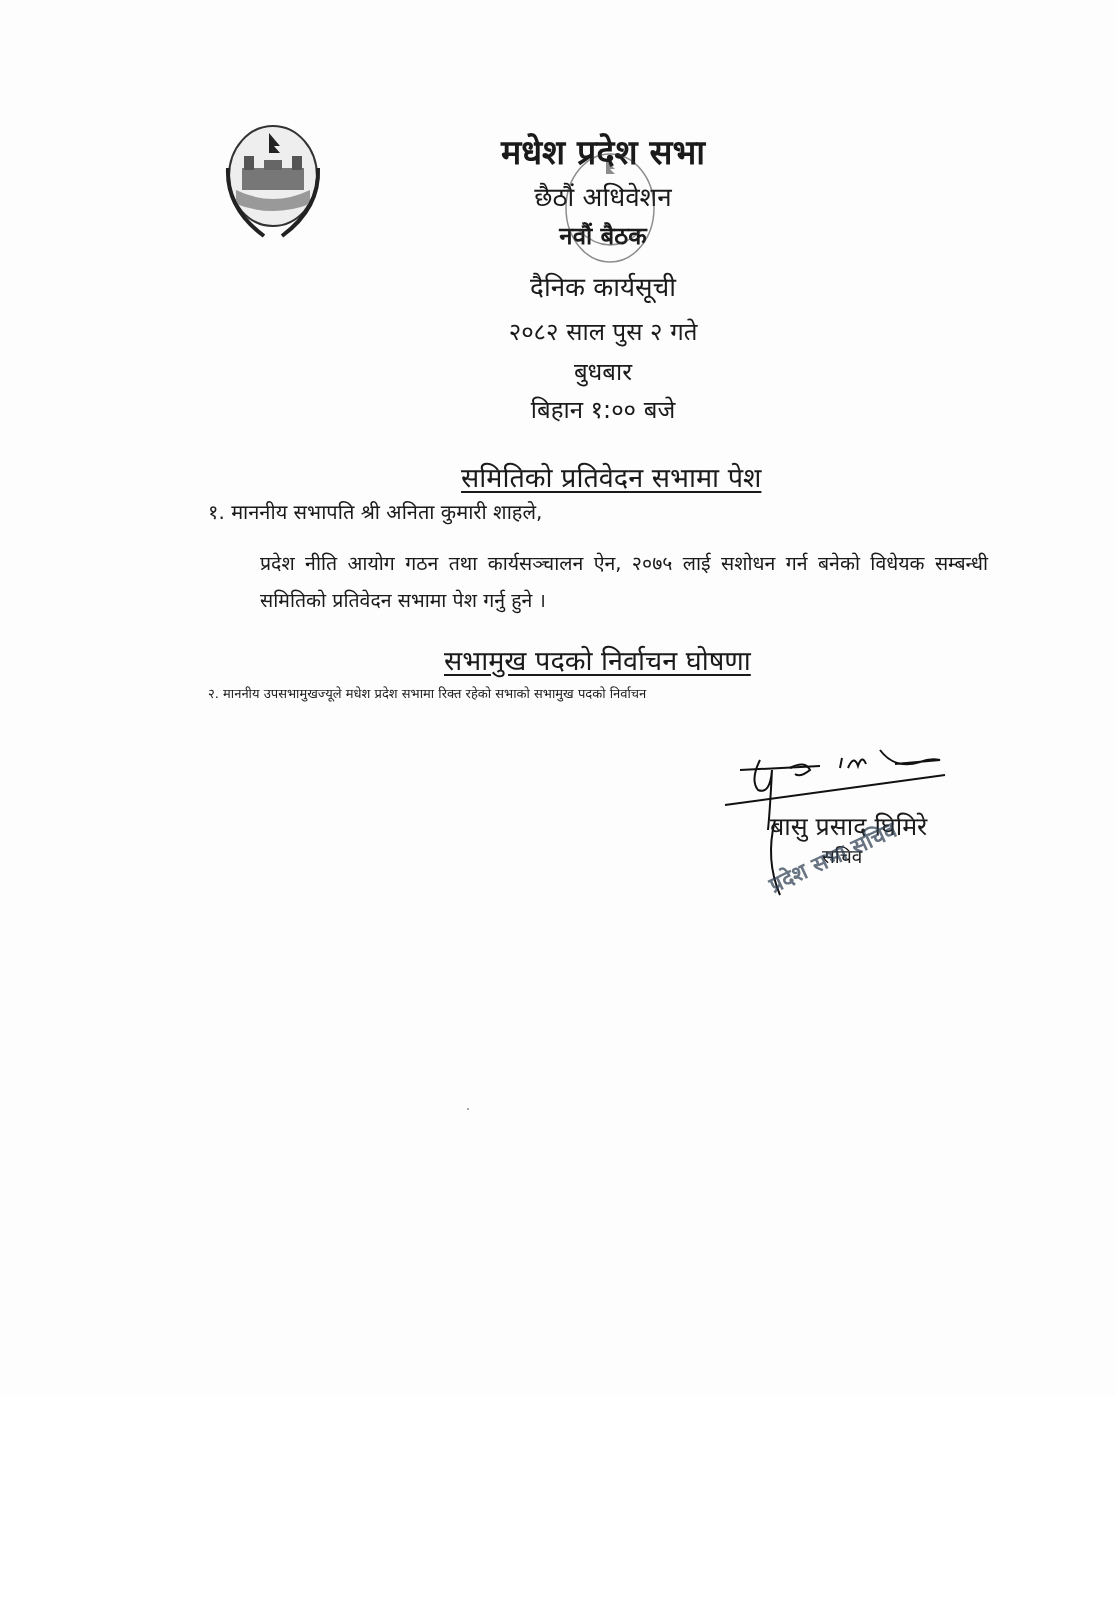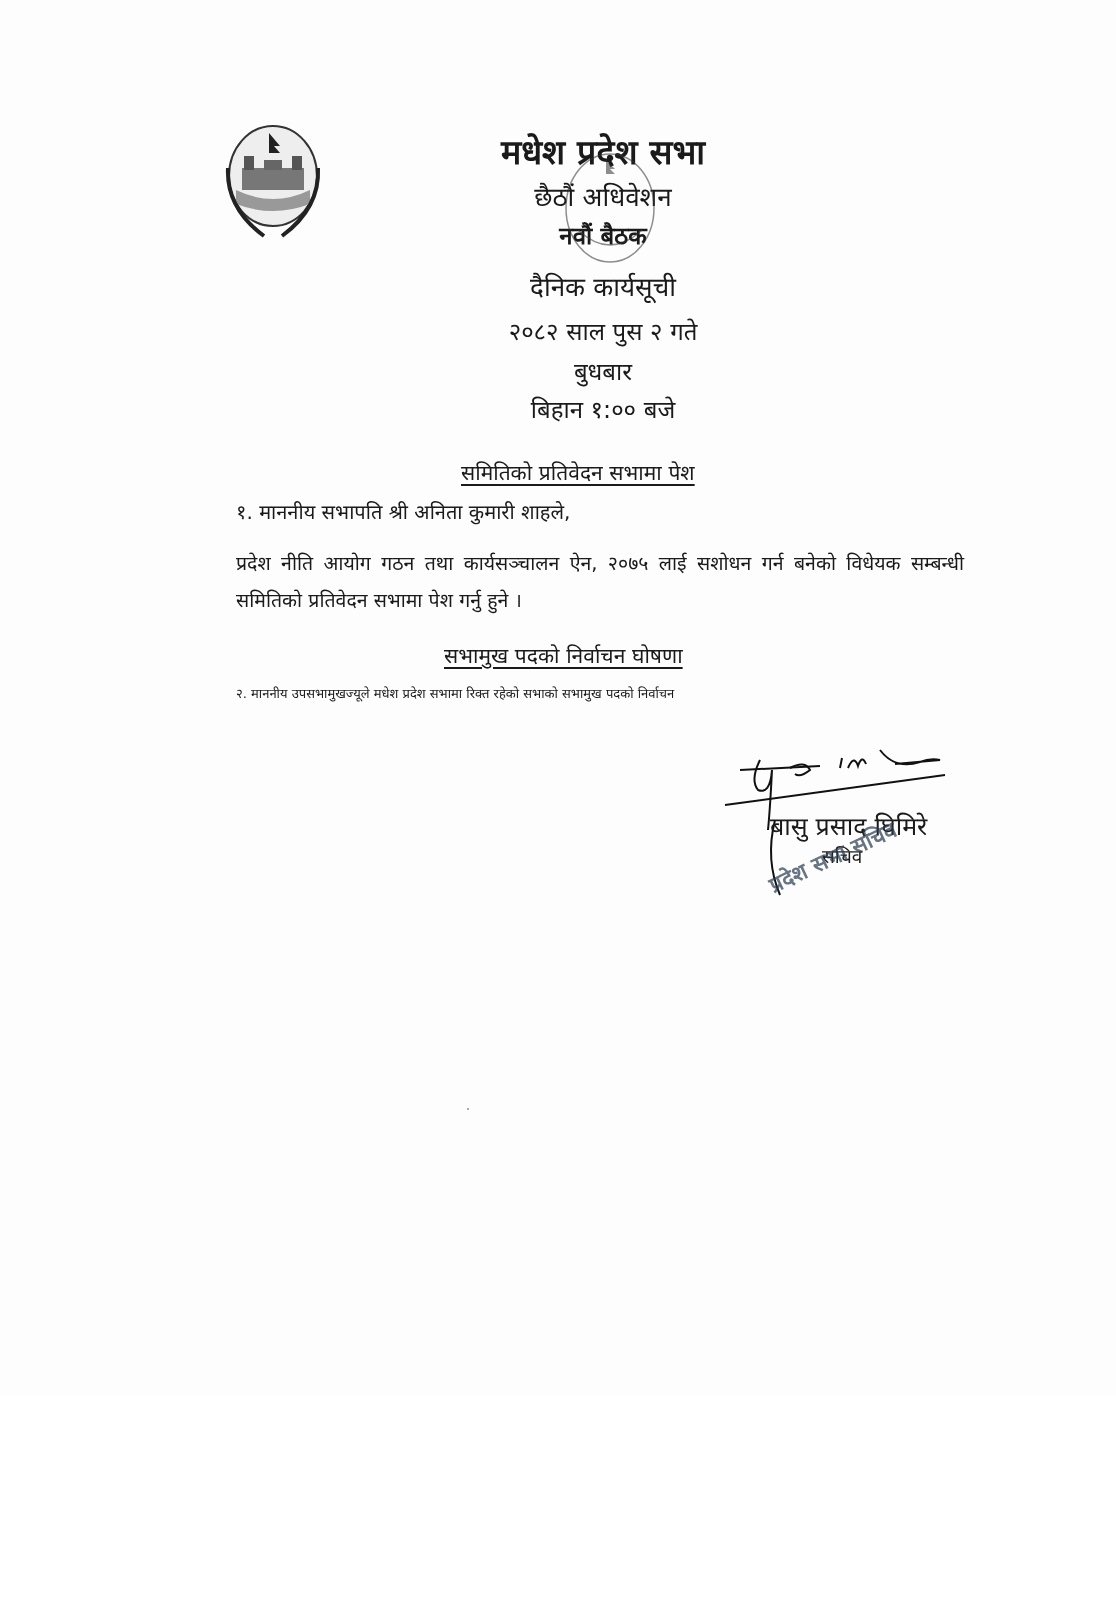--- a/index.html
+++ b/index.html
@@ -9,26 +9,26 @@
     .logo { position: absolute; left: 214px; top: 118px; width: 118px; height: 124px; }
     .center { position: absolute; left: 0; width: 1116px; text-align: center; }
     .title { top: 128px; font-size: 34px; font-weight: bold; left: 45px; }
     .session { top: 178px; font-size: 26px; left: 45px; }
     .sitting { top: 218px; font-size: 24px; font-weight: bold; left: 45px; }
     .agenda { top: 268px; font-size: 26px; left: 45px; }
     .date { top: 314px; font-size: 24px; left: 45px; }
     .day { top: 354px; font-size: 24px; left: 45px; }
     .time { top: 392px; font-size: 24px; left: 45px; }
     .stamp-top { position: absolute; left: 560px; top: 150px; width: 100px; height: 120px; opacity: 0.55; }
-    .heading { position: absolute; font-size: 21px; text-decoration: underline; text-underline-offset: 4px; }
+    .heading { position: absolute; font-size: 27px; text-decoration: underline; text-underline-offset: 4px; }
     .h1 { left: 461px; top: 458px; }
     .h2 { left: 444px; top: 641px; }
-    .item { position: absolute; font-size: 20px; line-height: 36px; margin-left: 28px; }
+    .item { position: absolute; font-size: 20px; line-height: 36px; }
     .item1 { left: 208px; top: 494px; }
-    .para1 { position: absolute; left: 236px; top: 545px; width: 728px; font-size: 19.5px; line-height: 37px; text-align: justify; text-align-last: left; }
+    .para1 { position: absolute; left: 260px; top: 545px; width: 728px; font-size: 19.5px; line-height: 37px; text-align: justify; text-align-last: left; }
     .item2 { left: 208px; top: 675px; width: 770px; font-size: 13px; line-height: 37px; text-align: justify; }
     .item2 .cont { display: block; padding-left: 27px; }
     .sig { position: absolute; left: 720px; top: 740px; width: 240px; height: 160px; }
     .signame { position: absolute; left: 770px; top: 808px; font-size: 25px; }
     .sigtitle { position: absolute; left: 822px; top: 843px; font-size: 19px; }
     .stamp-sig { position: absolute; left: 770px; top: 810px; font-size: 22px; font-weight: bold; color: #2a3b4e; opacity: 0.7; transform: rotate(-25deg); transform-origin: left center; }
     .dot { position: absolute; left: 467px; top: 1108px; width: 2px; height: 2px; background: #aaa; }
   </style>
 </head>
 <body>

